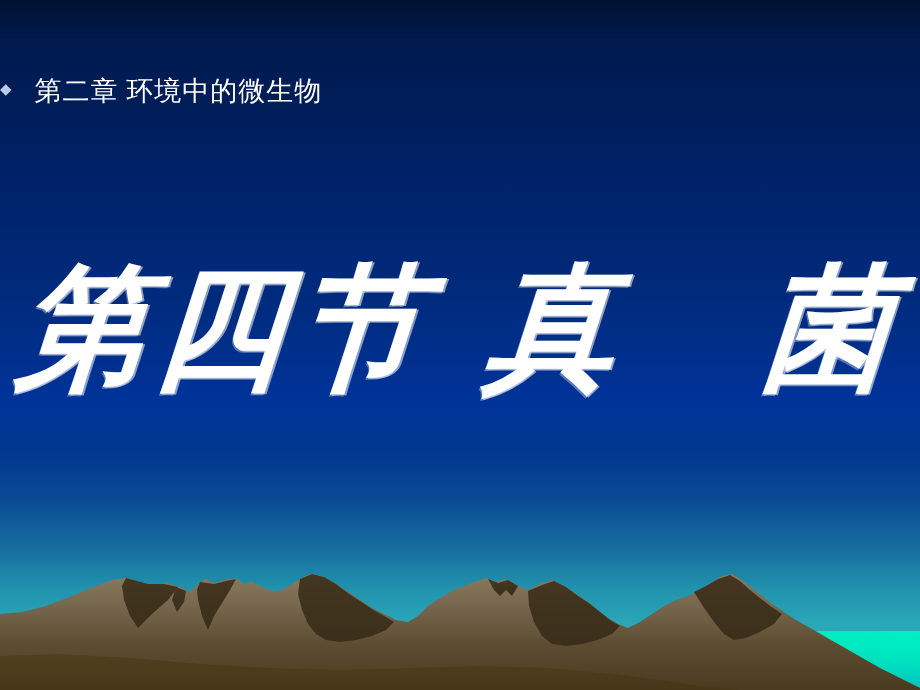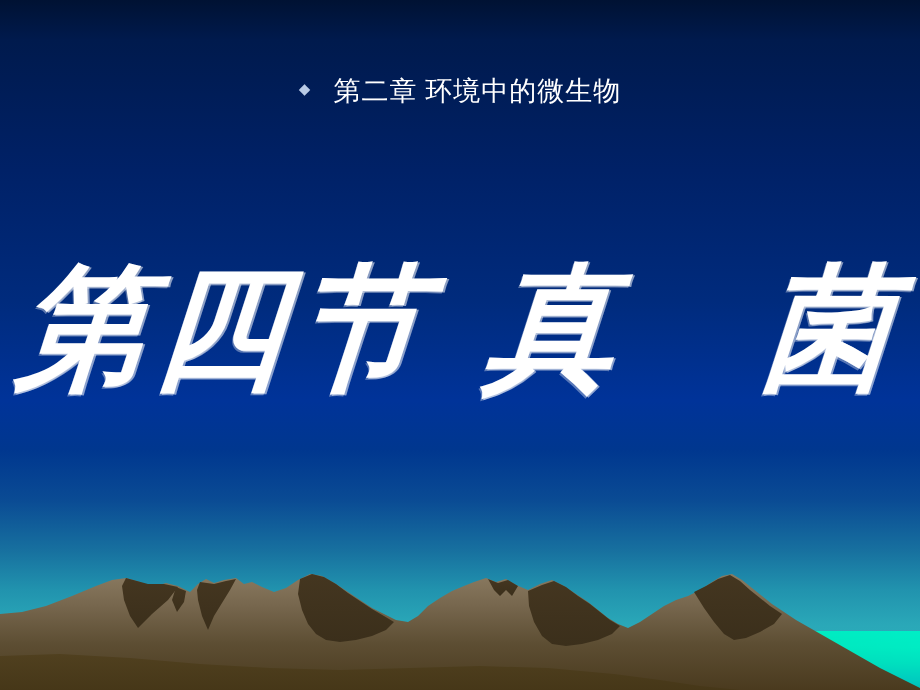--- a/index.html
+++ b/index.html
@@ -81,21 +81,20 @@
     width: 920px;
     height: 120px;
   }
 
   
   .bullet-line {
     position: absolute;
     left: 0;
     top: 68px;
     width: 920px;
-    text-align: center;
     color: #ffffff;
     font-size: 27px;
     line-height: 40px;
     letter-spacing: 1px;
     white-space: nowrap;
     text-decoration: underline;
   }
   .bullet-mark {
     display: inline-block;
     color: #b9cbe6;

